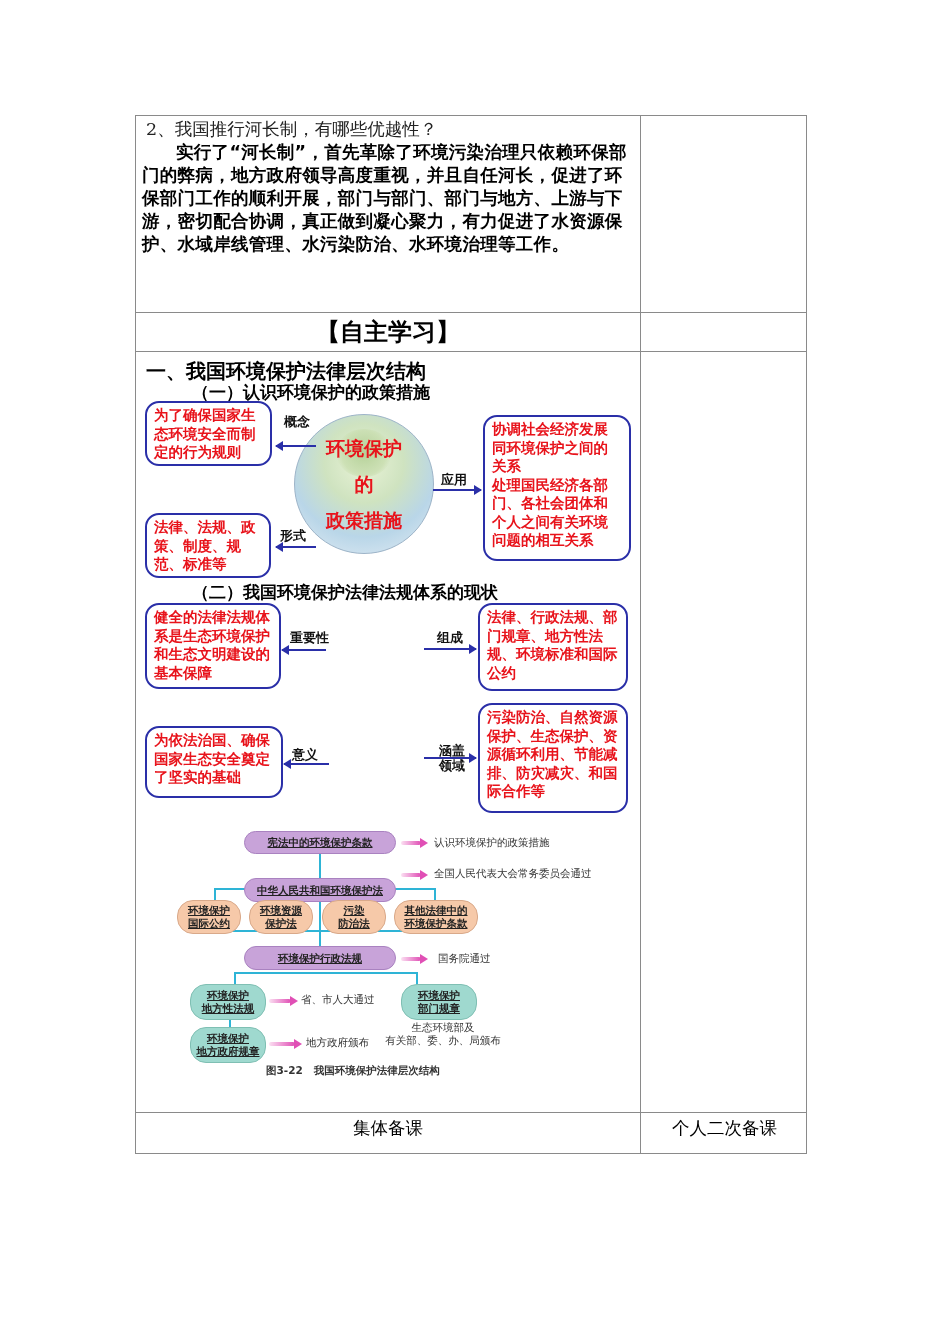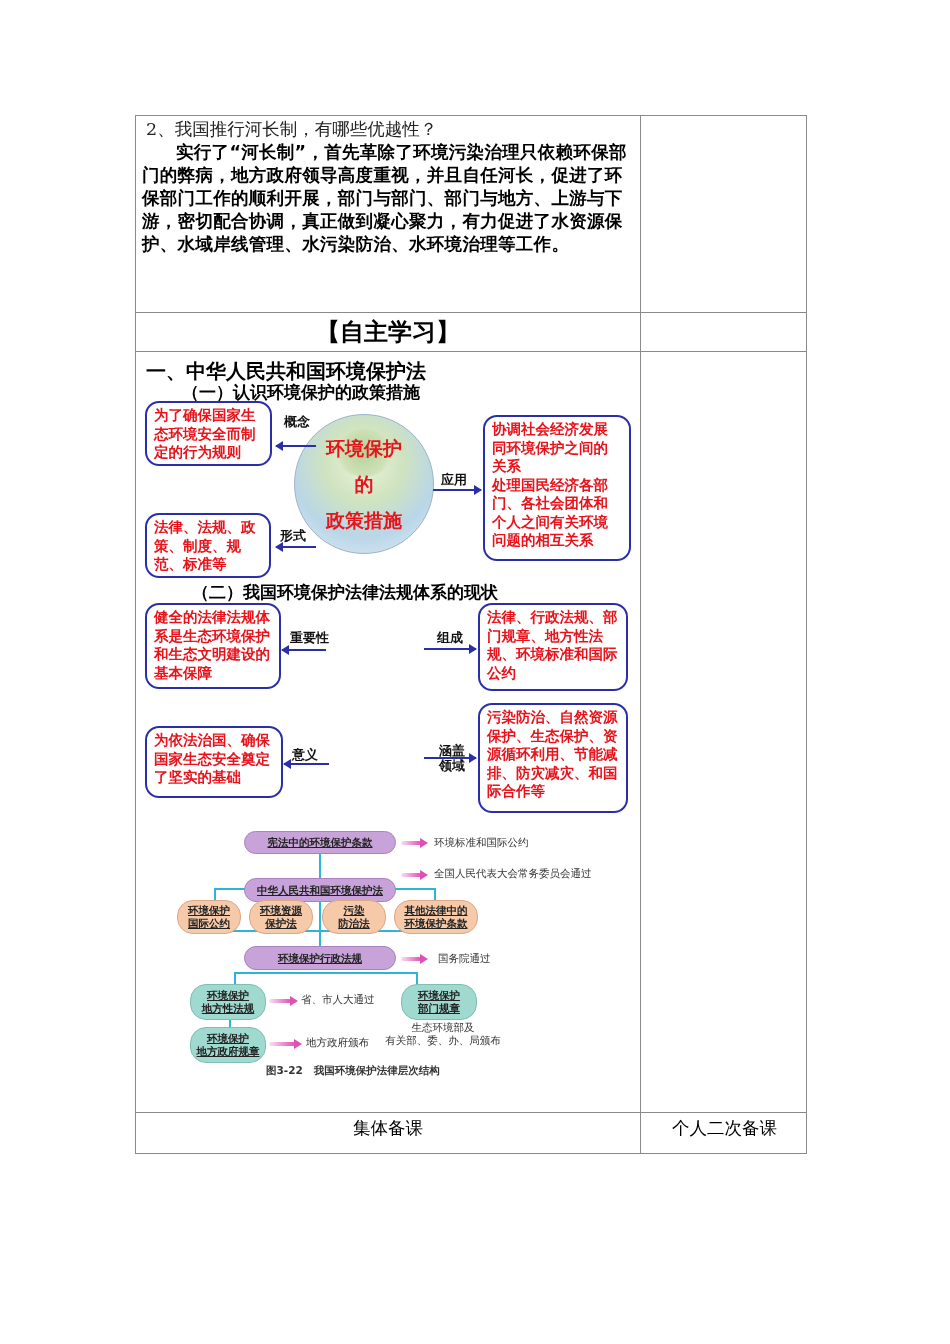--- a/index.html
+++ b/index.html
@@ -51,22 +51,22 @@
   <div class="vline"></div>
   <div class="hline" style="top:196px"></div>
   <div class="hline" style="top:235px"></div>
   <div class="hline" style="top:996px"></div>
 
   <div class="p q">2、我国推行河长制，有哪些优越性？</div>
   <div class="p ans">实行了“河长制”，首先革除了环境污染治理只依赖环保部门的弊病，地方政府领导高度重视，并且自任河长，促进了环保部门工作的顺利开展，部门与部门、部门与地方、上游与下游，密切配合协调，真正做到凝心聚力，有力促进了水资源保护、水域岸线管理、水污染防治、水环境治理等工作。</div>
 
   <div class="center-label" style="left:0;width:504px;top:200px;font-size:24px;">【自主学习】</div>
 
-  <div class="h1">一、中华人民共和国环境保护法</div>
-  <div class="h2" style="left:46px;top:265px;">（一）认识环境保护的政策措施</div>
+  <div class="h1">一、我国环境保护法律层次结构</div>
+  <div class="h2" style="left:56px;top:265px;">（一）认识环境保护的政策措施</div>
 
   <div class="rbox" style="left:9px;top:285px;width:127px;height:65px;white-space:normal;">为了确保国家生态环境安全而制定的行为规则</div>
   <div class="rbox" style="left:9px;top:397px;width:126px;height:65px;">法律、法规、政策、制度、规范、标准等</div>
   <div class="rbox" style="left:347px;top:299px;width:148px;height:146px;white-space:pre-line;">协调社会经济发展同环境保护之间的关系
 处理国民经济各部门、各社会团体和个人之间有关环境问题的相互关系</div>
 
   <div class="circle" style="left:158px;top:298px;width:140px;height:140px;font-size:19px;line-height:36px;">
     <div class="tree"></div>
     <span>环境保护</span>
     <span>的</span>
@@ -106,21 +106,21 @@
   <div class="cyan" style="left:298px;top:772px;width:2px;height:44px;"></div>
   <div class="cyan" style="left:78px;top:804px;width:2px;height:12px;"></div>
   <div class="cyan" style="left:78px;top:814px;width:222px;height:2px;"></div>
   <div class="cyan" style="left:98px;top:856px;width:182px;height:2px;"></div>
   <div class="cyan" style="left:98px;top:856px;width:2px;height:14px;"></div>
   <div class="cyan" style="left:280px;top:856px;width:2px;height:14px;"></div>
   <div class="cyan" style="left:93px;top:902px;width:2px;height:10px;"></div>
 
   <div class="pill purple" style="left:108px;top:715px;width:152px;height:23px;">宪法中的环境保护条款</div>
   <div class="parrow" style="left:265px;top:725px;width:20px;"></div>
-  <div class="note" style="left:298px;top:720px;">环境标准和国际公约</div>
+  <div class="note" style="left:298px;top:720px;">认识环境保护的政策措施</div>
 
   <div class="pill purple" style="left:108px;top:746px;width:152px;height:24px;margin-top:16px;">中华人民共和国环境保护法</div>
   <div class="parrow" style="left:265px;top:757px;width:20px;"></div>
   <div class="note" style="left:298px;top:751px;">全国人民代表大会常务委员会通过</div>
 
   <div class="pill peach" style="left:41px;top:784px;width:64px;height:34px;white-space:pre-line;">环境保护
 国际公约</div>
   <div class="pill peach" style="left:113px;top:784px;width:64px;height:34px;white-space:pre-line;">环境资源
 保护法</div>
   <div class="pill peach" style="left:186px;top:784px;width:64px;height:34px;white-space:pre-line;">污染

